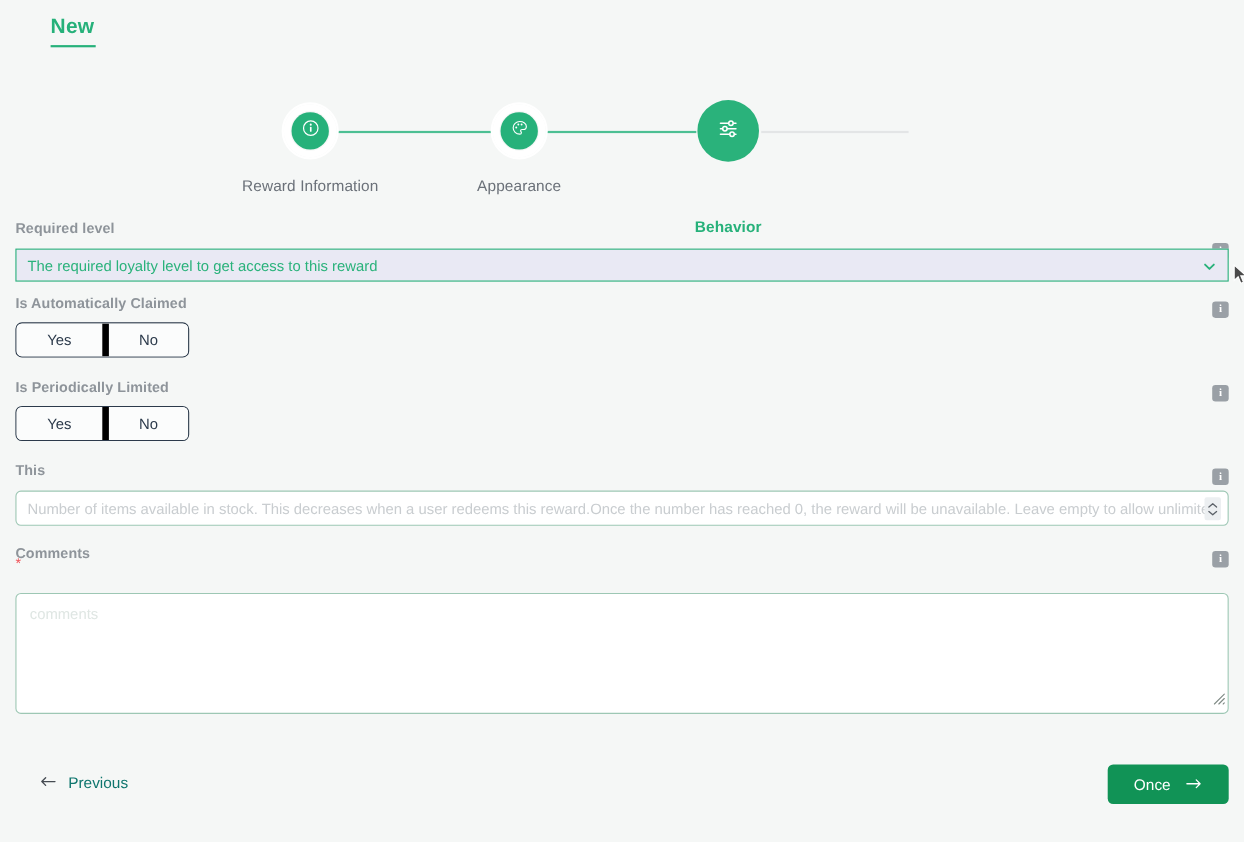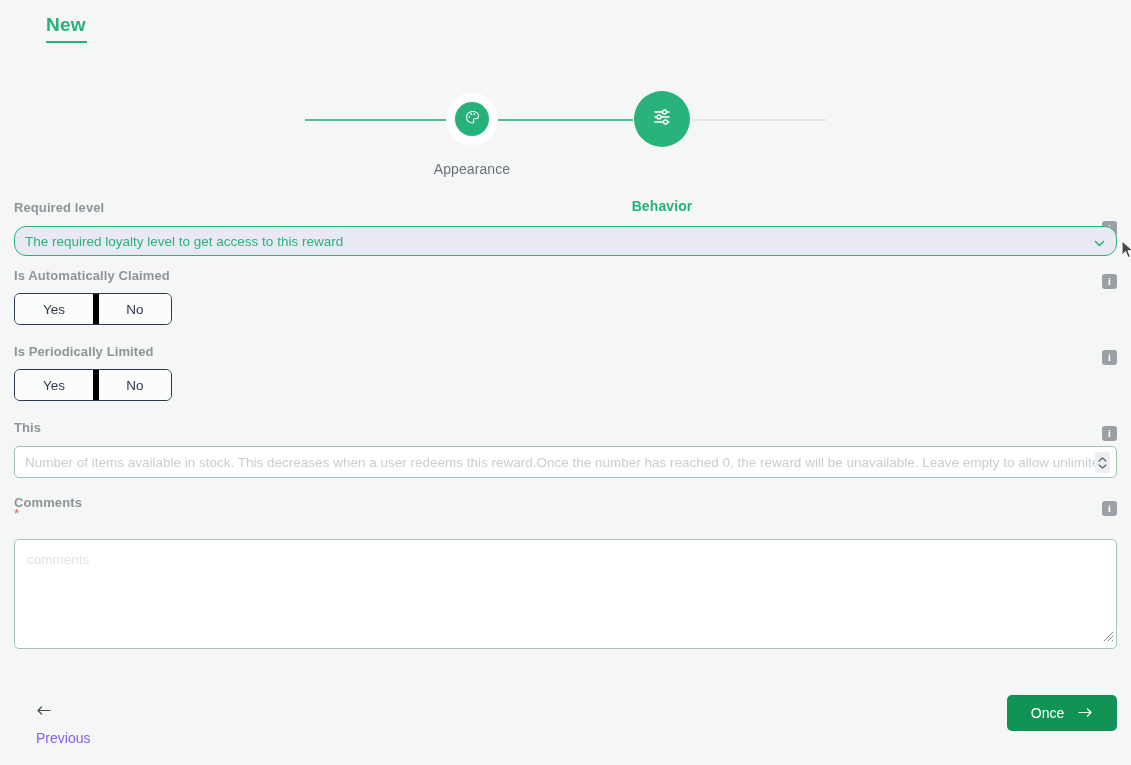--- a/index.html
+++ b/index.html
@@ -77,21 +77,21 @@
     background:#9aa0a6; border-radius:3px;
     color:#ffffff; font-size:10px; font-weight:700;
     display:flex; align-items:center; justify-content:center;
     font-family:"Liberation Serif", serif;
     cursor:pointer;
   }
 
   
   .select-box {
     position:relative; width:1103px; height:30px;
-    border:1.5px solid #2ab27b; border-radius:12px;
+    border:1.5px solid #2ab27b; border-radius:0;
     background:#e9e9f4; display:flex; align-items:center;
     padding:0 10px; cursor:pointer;
   }
   .select-text { font-size:13.5px; color:#2ab27b; }
   .select-chevron { position:absolute; right:10px; top:9px; }
 
   
   .yn-group {
     display:inline-flex; border:1px solid #2c3a4b; border-radius:6px;
     overflow:hidden; height:32px;
@@ -124,21 +124,21 @@
     padding:10px 12px;
   }
   .ta-ph { font-size:13.5px; color:#dfe6e3; }
   .ta-resize { position:absolute; right:2px; bottom:2px; }
 
   
   #footer { position:absolute; left:0; top:695px; width:1131px; height:48px; }
   #prev-btn {
     position:absolute; left:36px; top:8px; height:30px;
     display:flex; gap:11px;
-    font-size:14px; color:#8b5cf6; cursor:pointer;flex-direction:column;
+    font-size:14px; color:#0f766e; cursor:pointer;
   }
   #next-btn {
     position:absolute; right:14px; top:0; width:110px; height:36px;
     background:#119356; border-radius:5px; color:#ffffff;
     display:flex; align-items:center; justify-content:center; gap:14px;
     font-size:14px; cursor:pointer;
   }
 
   
   #cursor { position:absolute; left:1121px; top:240px; z-index:50; }
@@ -157,20 +157,34 @@
     </span>
   </div>
 </div>
 
 <div id="stepper">
 
   <div class="connector green" style="left:305px; width:144px;"></div>
   <div class="connector green" style="left:495px; width:138px;"></div>
   <div class="connector grey" style="left:692px; width:134px;"></div>
 
+  <div class="step" style="left:187px;">
+    <div class="step-circle-wrap">
+      <div class="circle done">
+        <span>
+          <svg width="15" height="15" viewBox="0 0 16 16">
+            <circle cx="8" cy="8" r="7" fill="none" stroke="#ffffff" stroke-width="1.2"></circle>
+            <circle cx="8" cy="4.6" r="1" fill="#ffffff"></circle>
+            <rect x="7.2" y="6.6" width="1.6" height="5" rx=".7" fill="#ffffff"></rect>
+          </svg>
+        </span>
+      </div>
+    </div>
+    <div class="step-label">Reward Information</div>
+  </div>
 
   <div class="step" style="left:377px;">
     <div class="step-circle-wrap">
       <div class="circle done">
         <span>
           <svg width="15" height="15" viewBox="0 0 16 16">
             <path d="M8 1.6c-3.5 0-6.4 2.7-6.4 6.1 0 3.4 2.9 6.1 6.4 6.1 1 0 1.6-.6 1.6-1.4 0-.4-.2-.7-.4-1-.2-.3-.4-.5-.4-.9 0-.7.6-1.2 1.4-1.2h1.2c2 0 3-1.2 3-3 0-2.7-2.8-4.7-6.4-4.7z" fill="none" stroke="#ffffff" stroke-width="1.1"></path>
             <circle cx="4.6" cy="7.3" r=".95" fill="#ffffff"></circle>
             <circle cx="6.6" cy="4.5" r=".95" fill="#ffffff"></circle>
             <circle cx="9.8" cy="4.5" r=".95" fill="#ffffff"></circle>

